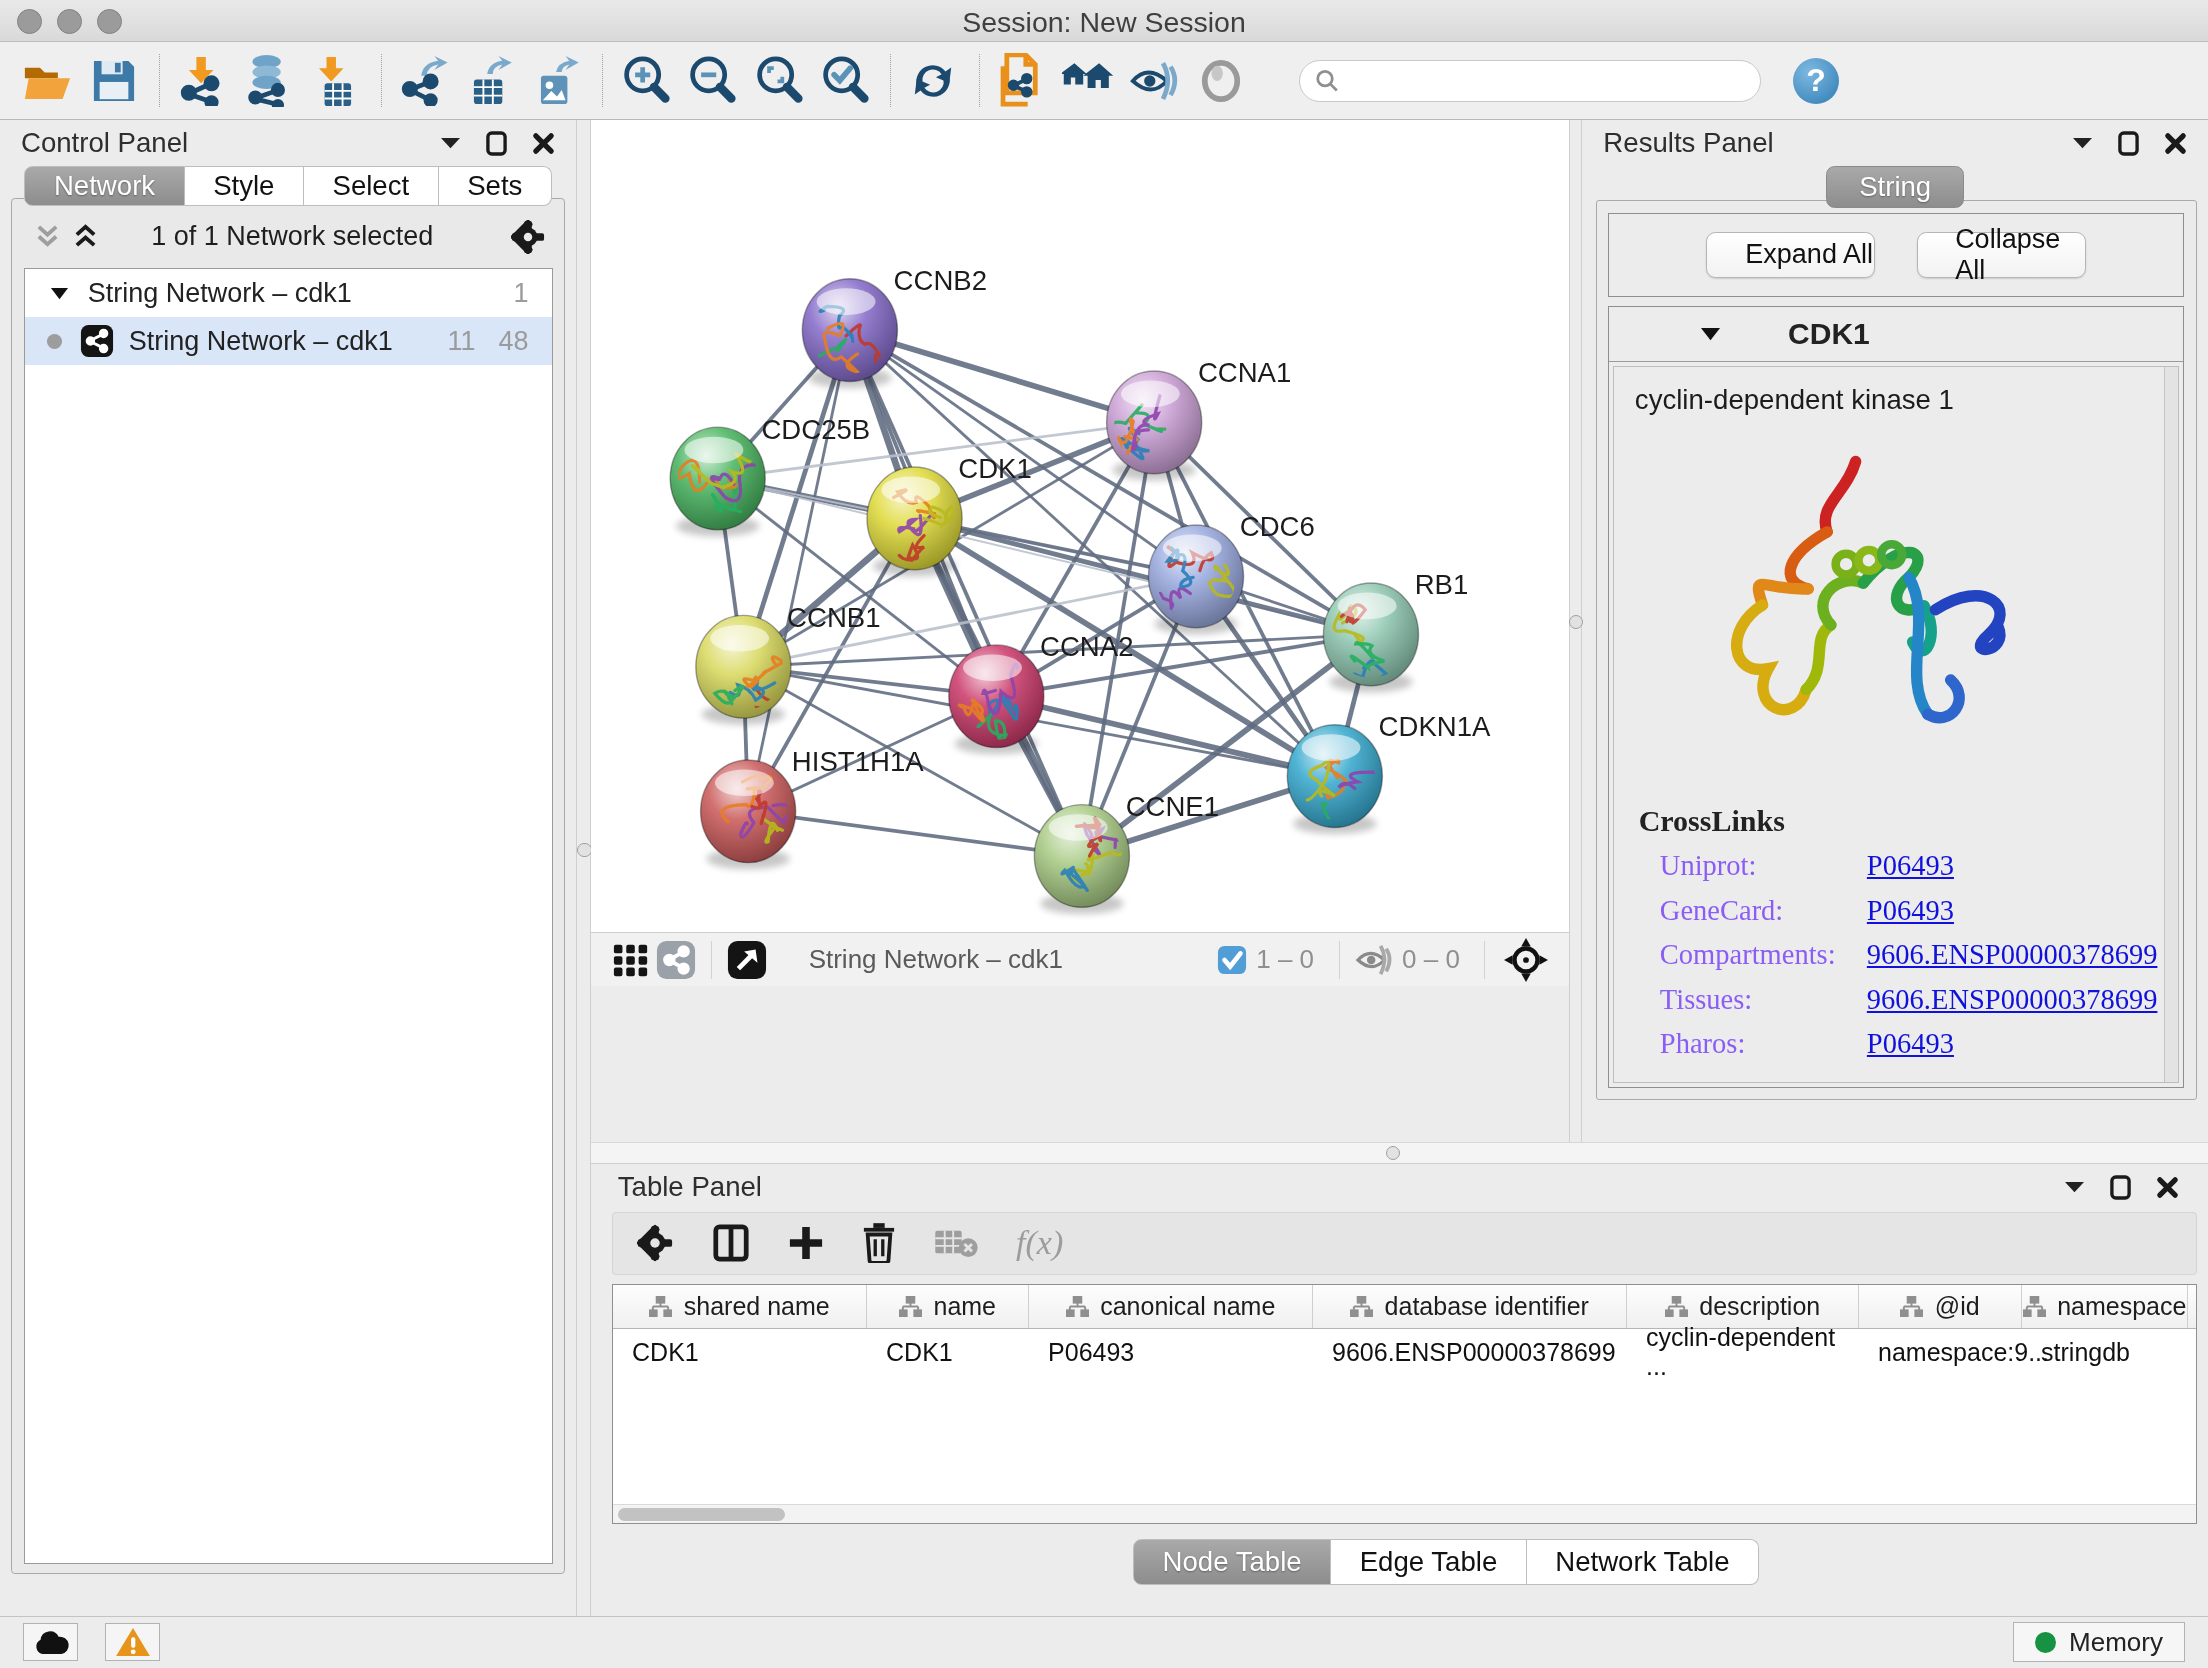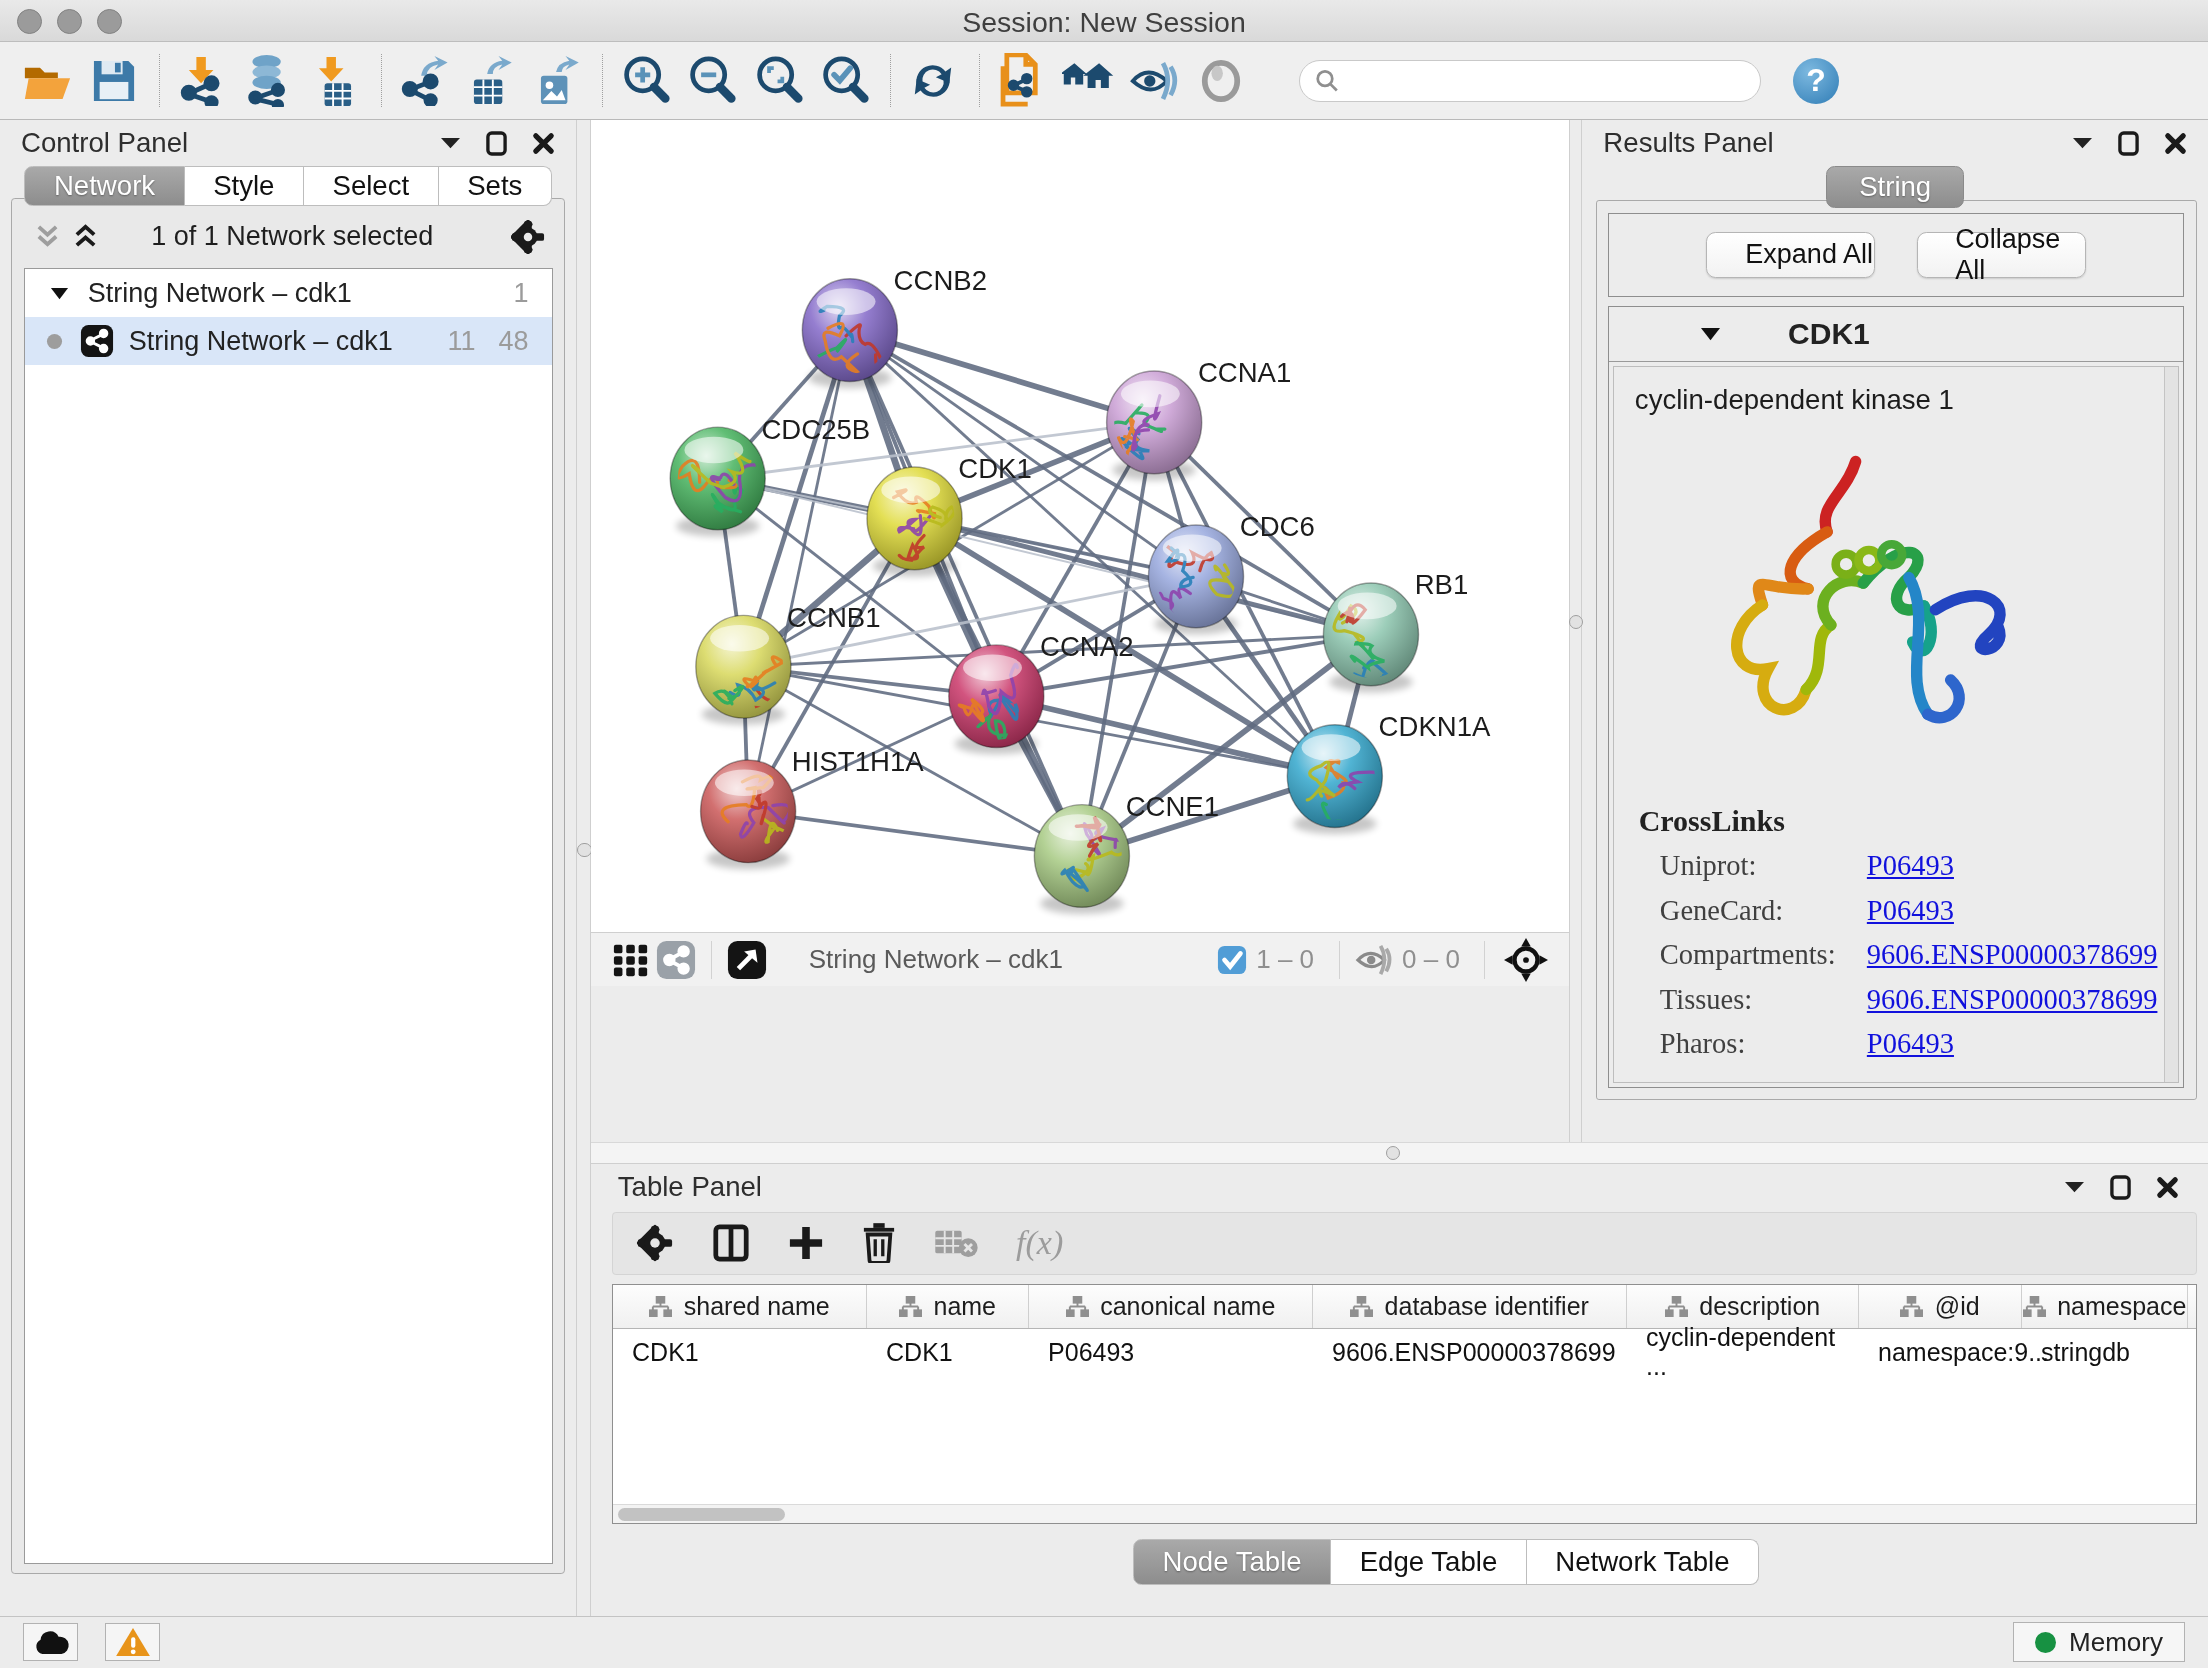--- a/index.html
+++ b/index.html
@@ -65,21 +65,21 @@
   .expbox { border:1.9px solid #8e8e8e; height:84px; display:flex; align-items:center; justify-content:center; gap:42px; background:#ececec; }
   .rbtn { width:169px; height:46px; background:linear-gradient(#ffffff,#f2f2f2); border:1px solid #b5b5b5; border-radius:9.5px; font-size:27px; display:flex; align-items:center; justify-content:center; color:#111; box-shadow:0 1px 1.9px rgba(0,0,0,.15);padding-left:37px; }
   .entrybox { flex:1; margin-top:9.5px; border:1.9px solid #8e8e8e; display:flex; flex-direction:column; background:#ececec; }
   .entryhead { height:55px; border-bottom:1.9px solid #9a9a9a; display:flex; align-items:center; }
   .entryname { font-size:30px; font-weight:bold; margin-left:67px; }
   .entrybody { flex:1; border:1px solid #bdbdbd; margin:3.8px; position:relative; padding:17px 21px; background:#ececec; }
   .edesc { font-size:27.6px; color:#1c1c1c; }
   .rscroll { position:absolute; top:0; right:0; bottom:0; width:14.3px; background:#e3e3e3; border-left:1px solid #c4c4c4; }
   .xl-title { font-family:"Liberation Serif", serif; font-weight:bold; font-size:30px; margin:42px 0 9.5px 3.8px; }
   .xlrow { display:flex; margin:12.4px 0 0 25px; font-family:"Liberation Serif", serif; font-size:28.5px; }
-  .xlrow .lab { width:207px; color:#404040; }
+  .xlrow .lab { width:207px; color:#8b5cf6; }
   .xlrow .lnk { color:#1111dd; text-decoration:underline; }
 
   
   .tpanel { flex:1; background:#ececec; padding-left:21px; display:flex; flex-direction:column; }
   .tptoolbar { height:63px; margin:1.9px 11.4px 9.5px 0; background:#e5e5e5; border:1px solid #d4d4d4; border-radius:3.8px; display:flex; align-items:center; gap:38px; padding-left:23px; }
   .fx { font-family:"Liberation Serif", serif; font-style:italic; font-size:34px; color:#9c9c9c; }
   .tablebox { height:240px; margin-right:11.4px; background:#fff; border:1px solid #8f8f8f; position:relative; display:flex; flex-direction:column; }
   .theadrow { height:44px; display:flex; background:linear-gradient(#fdfdfd,#f0f0f0); border-bottom:1.9px solid #b5b5b5; }
   .thcell { display:flex; align-items:center; justify-content:center; gap:11.4px; font-size:25px; color:#1d1d1d; border-right:1px solid #cfcfcf; }
   .tdatarow { height:46px; display:flex; }

